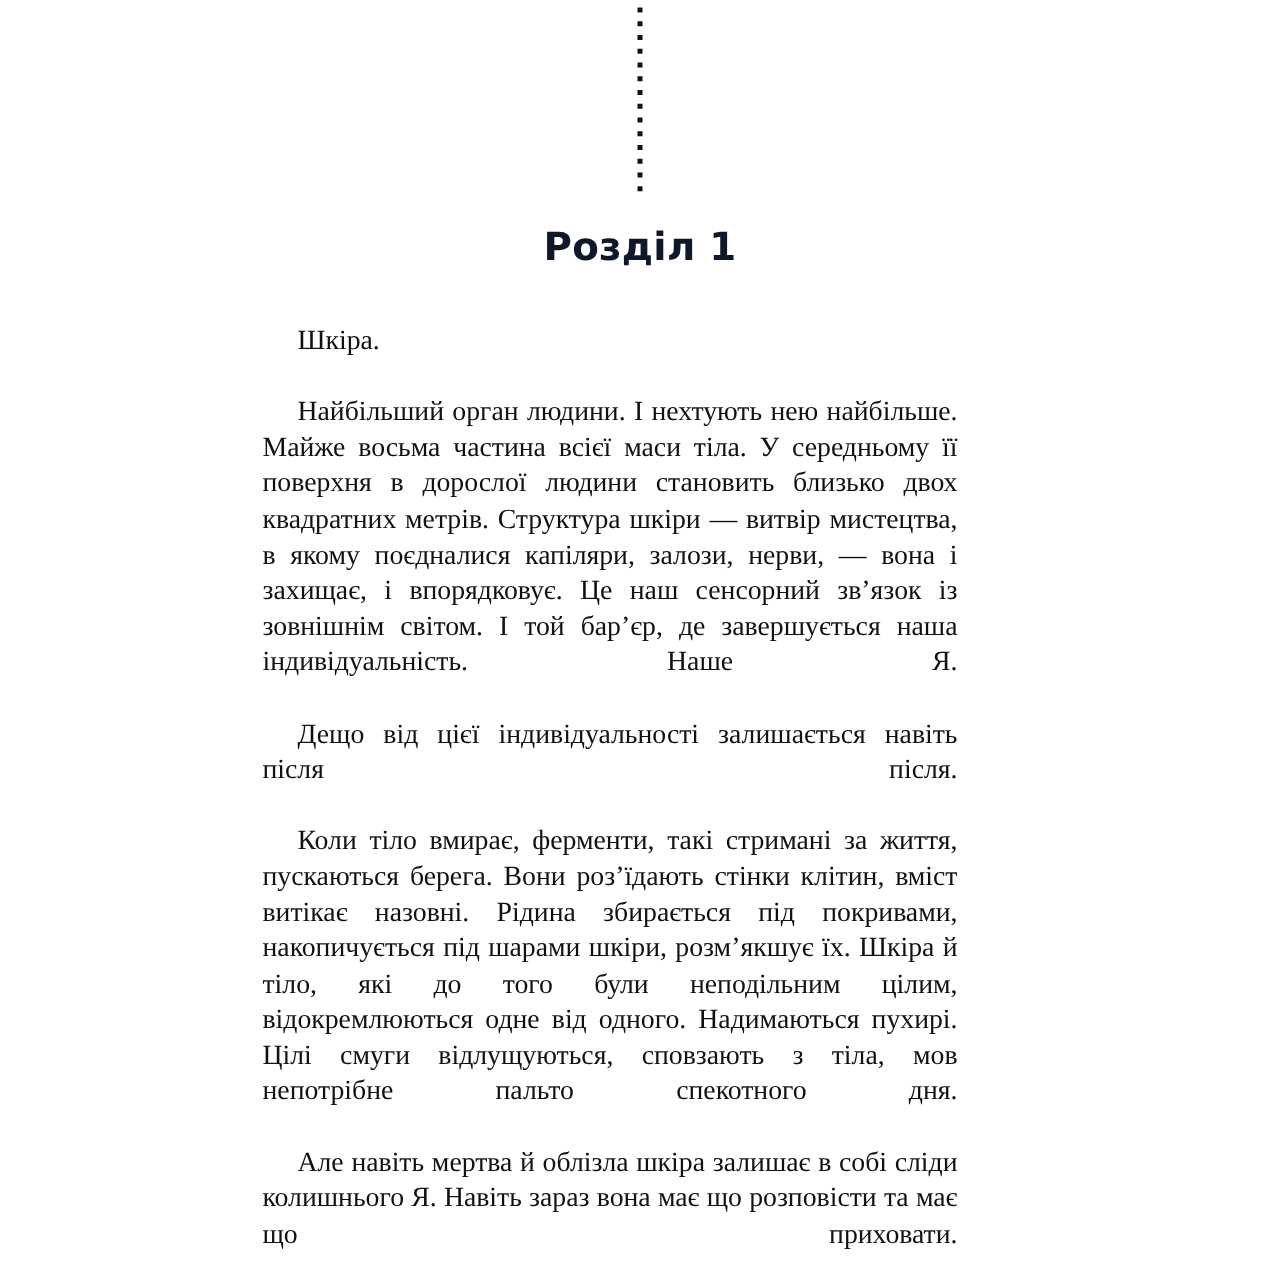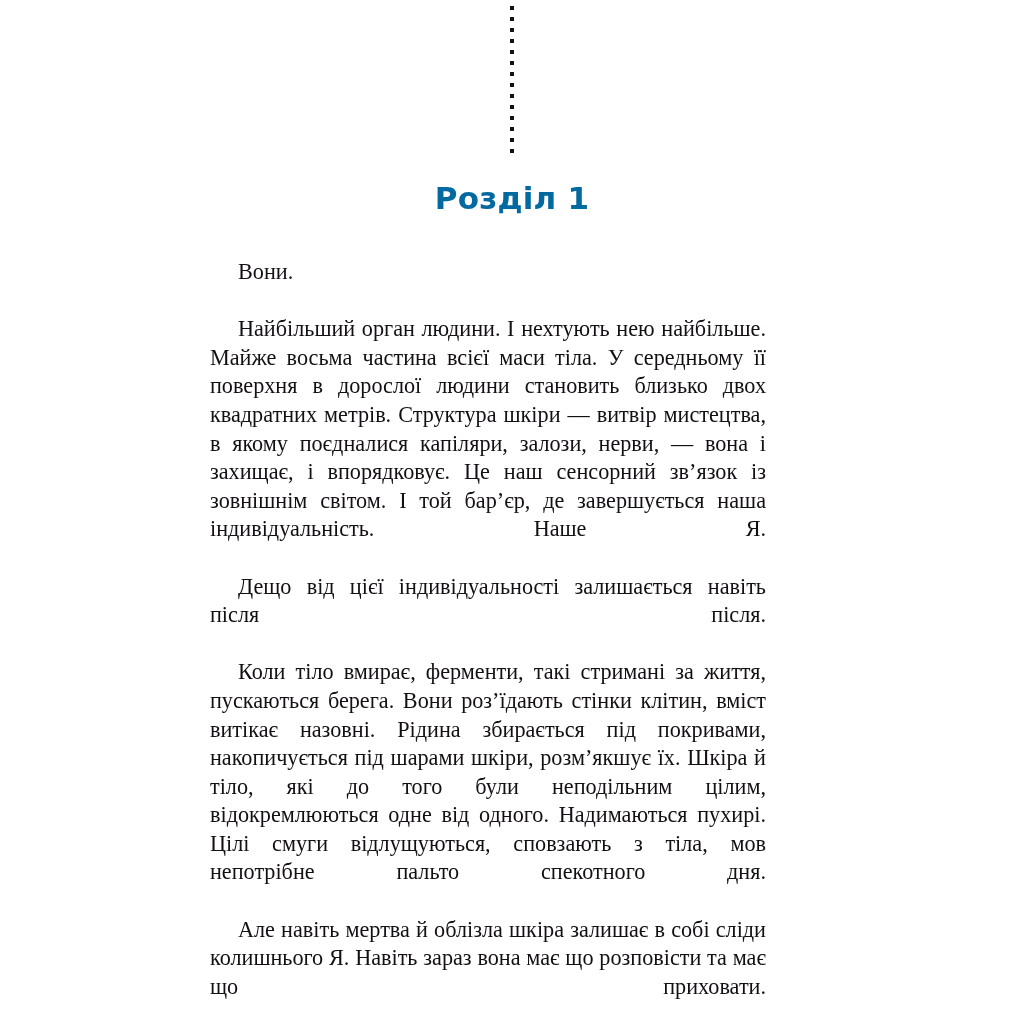--- a/index.html
+++ b/index.html
@@ -49,21 +49,21 @@
   .chapter-heading {
     position: absolute;
     top: 162px;
     left: 0;
     right: 0;
     text-align: center;
     font-family: "DejaVu Sans", "Liberation Sans", sans-serif;
     font-weight: bold;
     font-size: 31px;
     letter-spacing: 0.2px;
-    color: #0369a1;
+    color: #0f172a;
     line-height: 1;
   }
 
   
   .text-column {
     position: absolute;
     top: 258px;
     left: 210px;
     width: 556px;
     font-size: 22.2px;
@@ -103,20 +103,20 @@
       <span class="dot" style="background: rgb(19, 16, 23);"></span>
       <span class="dot" style="background: rgb(19, 16, 23);"></span>
       <span class="dot" style="background: rgb(19, 16, 23);"></span>
       <span class="dot" style="background: rgb(19, 16, 23);"></span>
       <span class="dot" style="background: rgb(19, 16, 23);"></span>
     </div>
 
   <h1 class="chapter-heading">Розділ 1</h1>
 
   <div class="text-column">
-      <p>Вони.</p>
+      <p>Шкіра.</p>
       <p>Найбільший орган людини. І нехтують нею найбільше. Майже восьма частина всієї маси тіла. У середньому її поверхня в дорослої людини становить близько двох квадратних метрів. Структура шкіри — витвір мистецтва, в якому поєдналися капіляри, залози, нерви, — вона і захищає, і впорядковує. Це наш сенсорний зв’язок із зовнішнім світом. І той бар’єр, де завершується наша індивідуальність. Наше Я.</p>
       <p>Дещо від цієї індивідуальності залишається навіть після після.</p>
       <p>Коли тіло вмирає, ферменти, такі стримані за життя, пускаються берега. Вони роз’їдають стінки клітин, вміст витікає назовні. Рідина збирається під покривами, накопичується під шарами шкіри, розм’якшує їх. Шкіра й тіло, які до того були неподільним цілим, відокремлюються одне від одного. Надимаються пухирі. Цілі смуги відлущуються, сповзають з тіла, мов непотрібне пальто спекотного дня.</p>
       <p>Але навіть мертва й облізла шкіра залишає в собі сліди колишнього Я. Навіть зараз вона має що розповісти та має що приховати.</p>
     </div>
 
 </div>
 
 </body></html>

